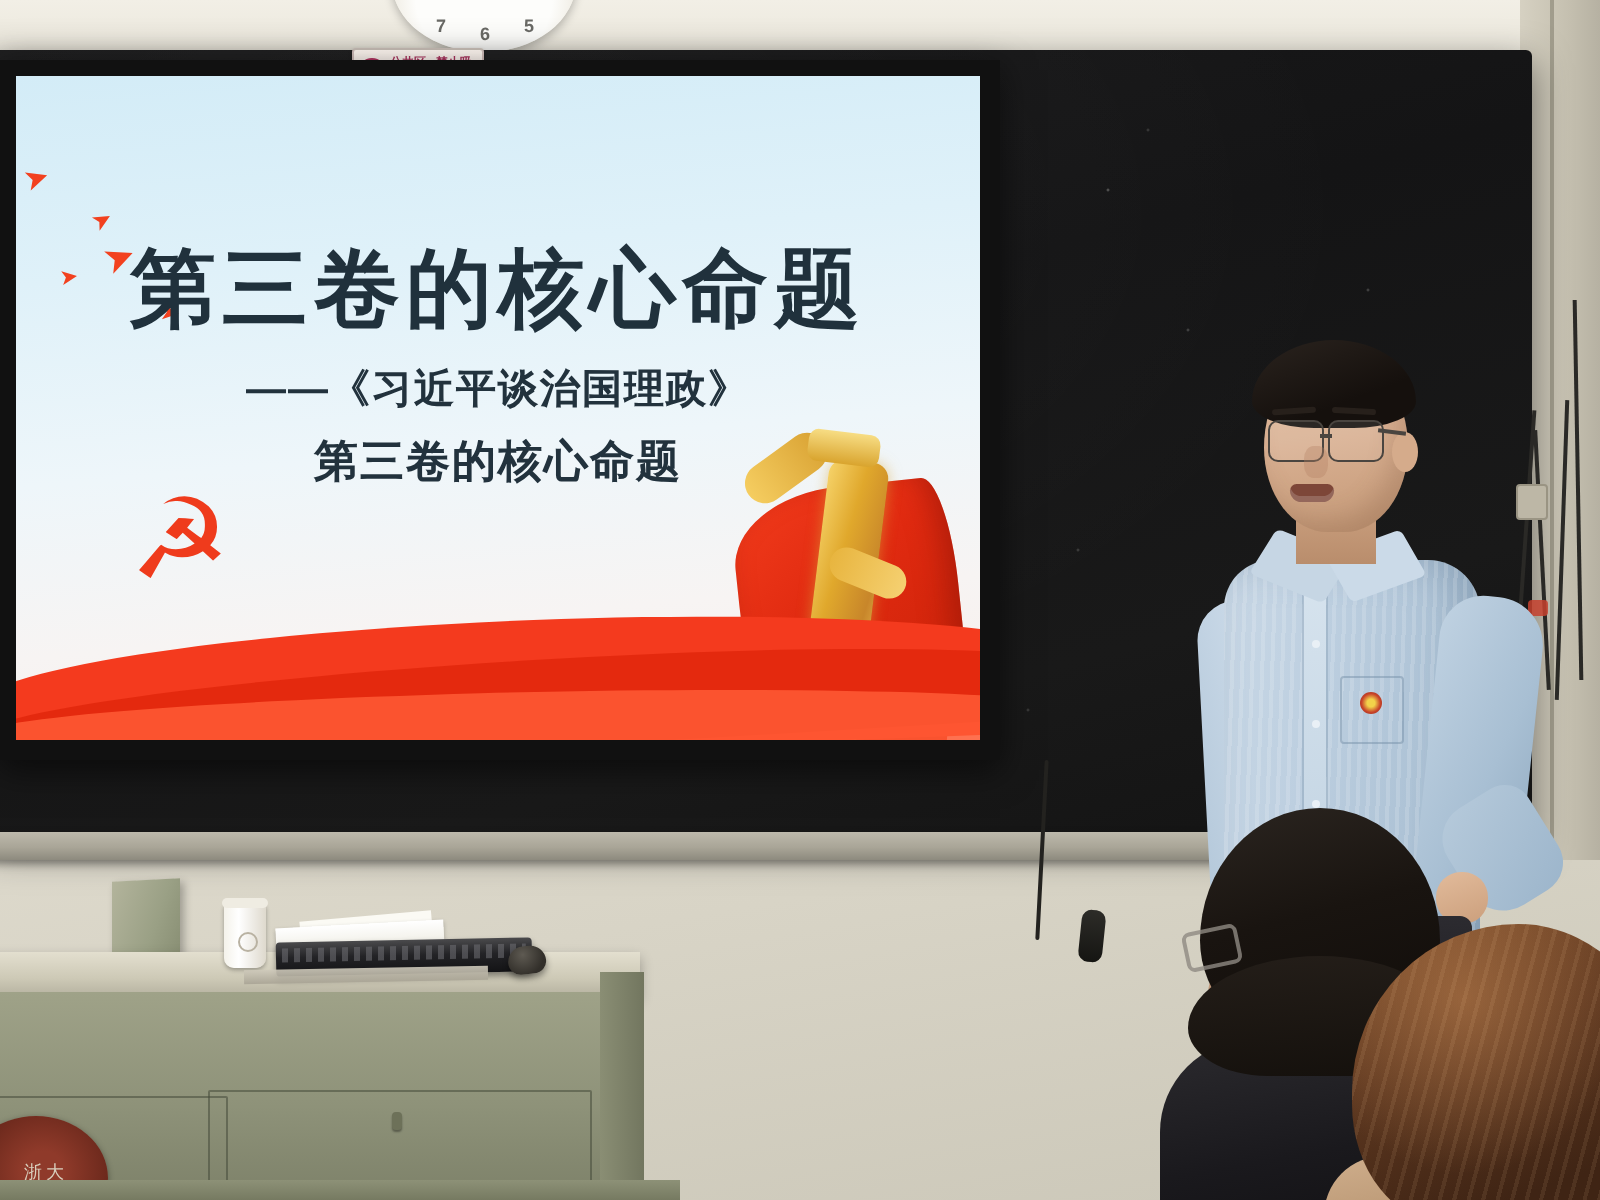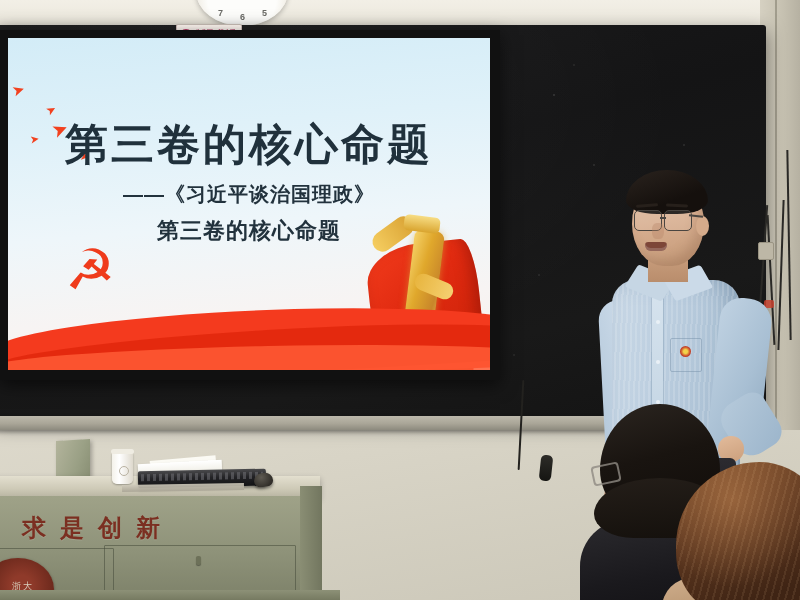--- a/index.html
+++ b/index.html
@@ -546,21 +546,20 @@
     <div class="lid"></div>
     <div class="logo"></div>
   </div>
   <div class="papers2"></div>
   <div class="papers"></div>
   <div class="keyboard"></div>
   <div class="tray"></div>
   <div class="mouse"></div>
   <div class="podium-body"></div>
   <div class="podium-edge"></div>
-  <div class="podium-motto">求是创新</div>
   <div class="podium-panel" style="left:-4px;top:548px;width:116px;height:52px"></div>
   <div class="podium-panel" style="left:104px;top:545px;width:190px;height:55px"></div>
   <div class="podium-knob" style="left:196px;top:556px"></div>
   <div class="podium-emblem">
     <span class="em-txt">浙大</span>
   </div>
   <div class="floor"></div>
 
   <div class="aud1">
     <div class="aud1-body"></div>

